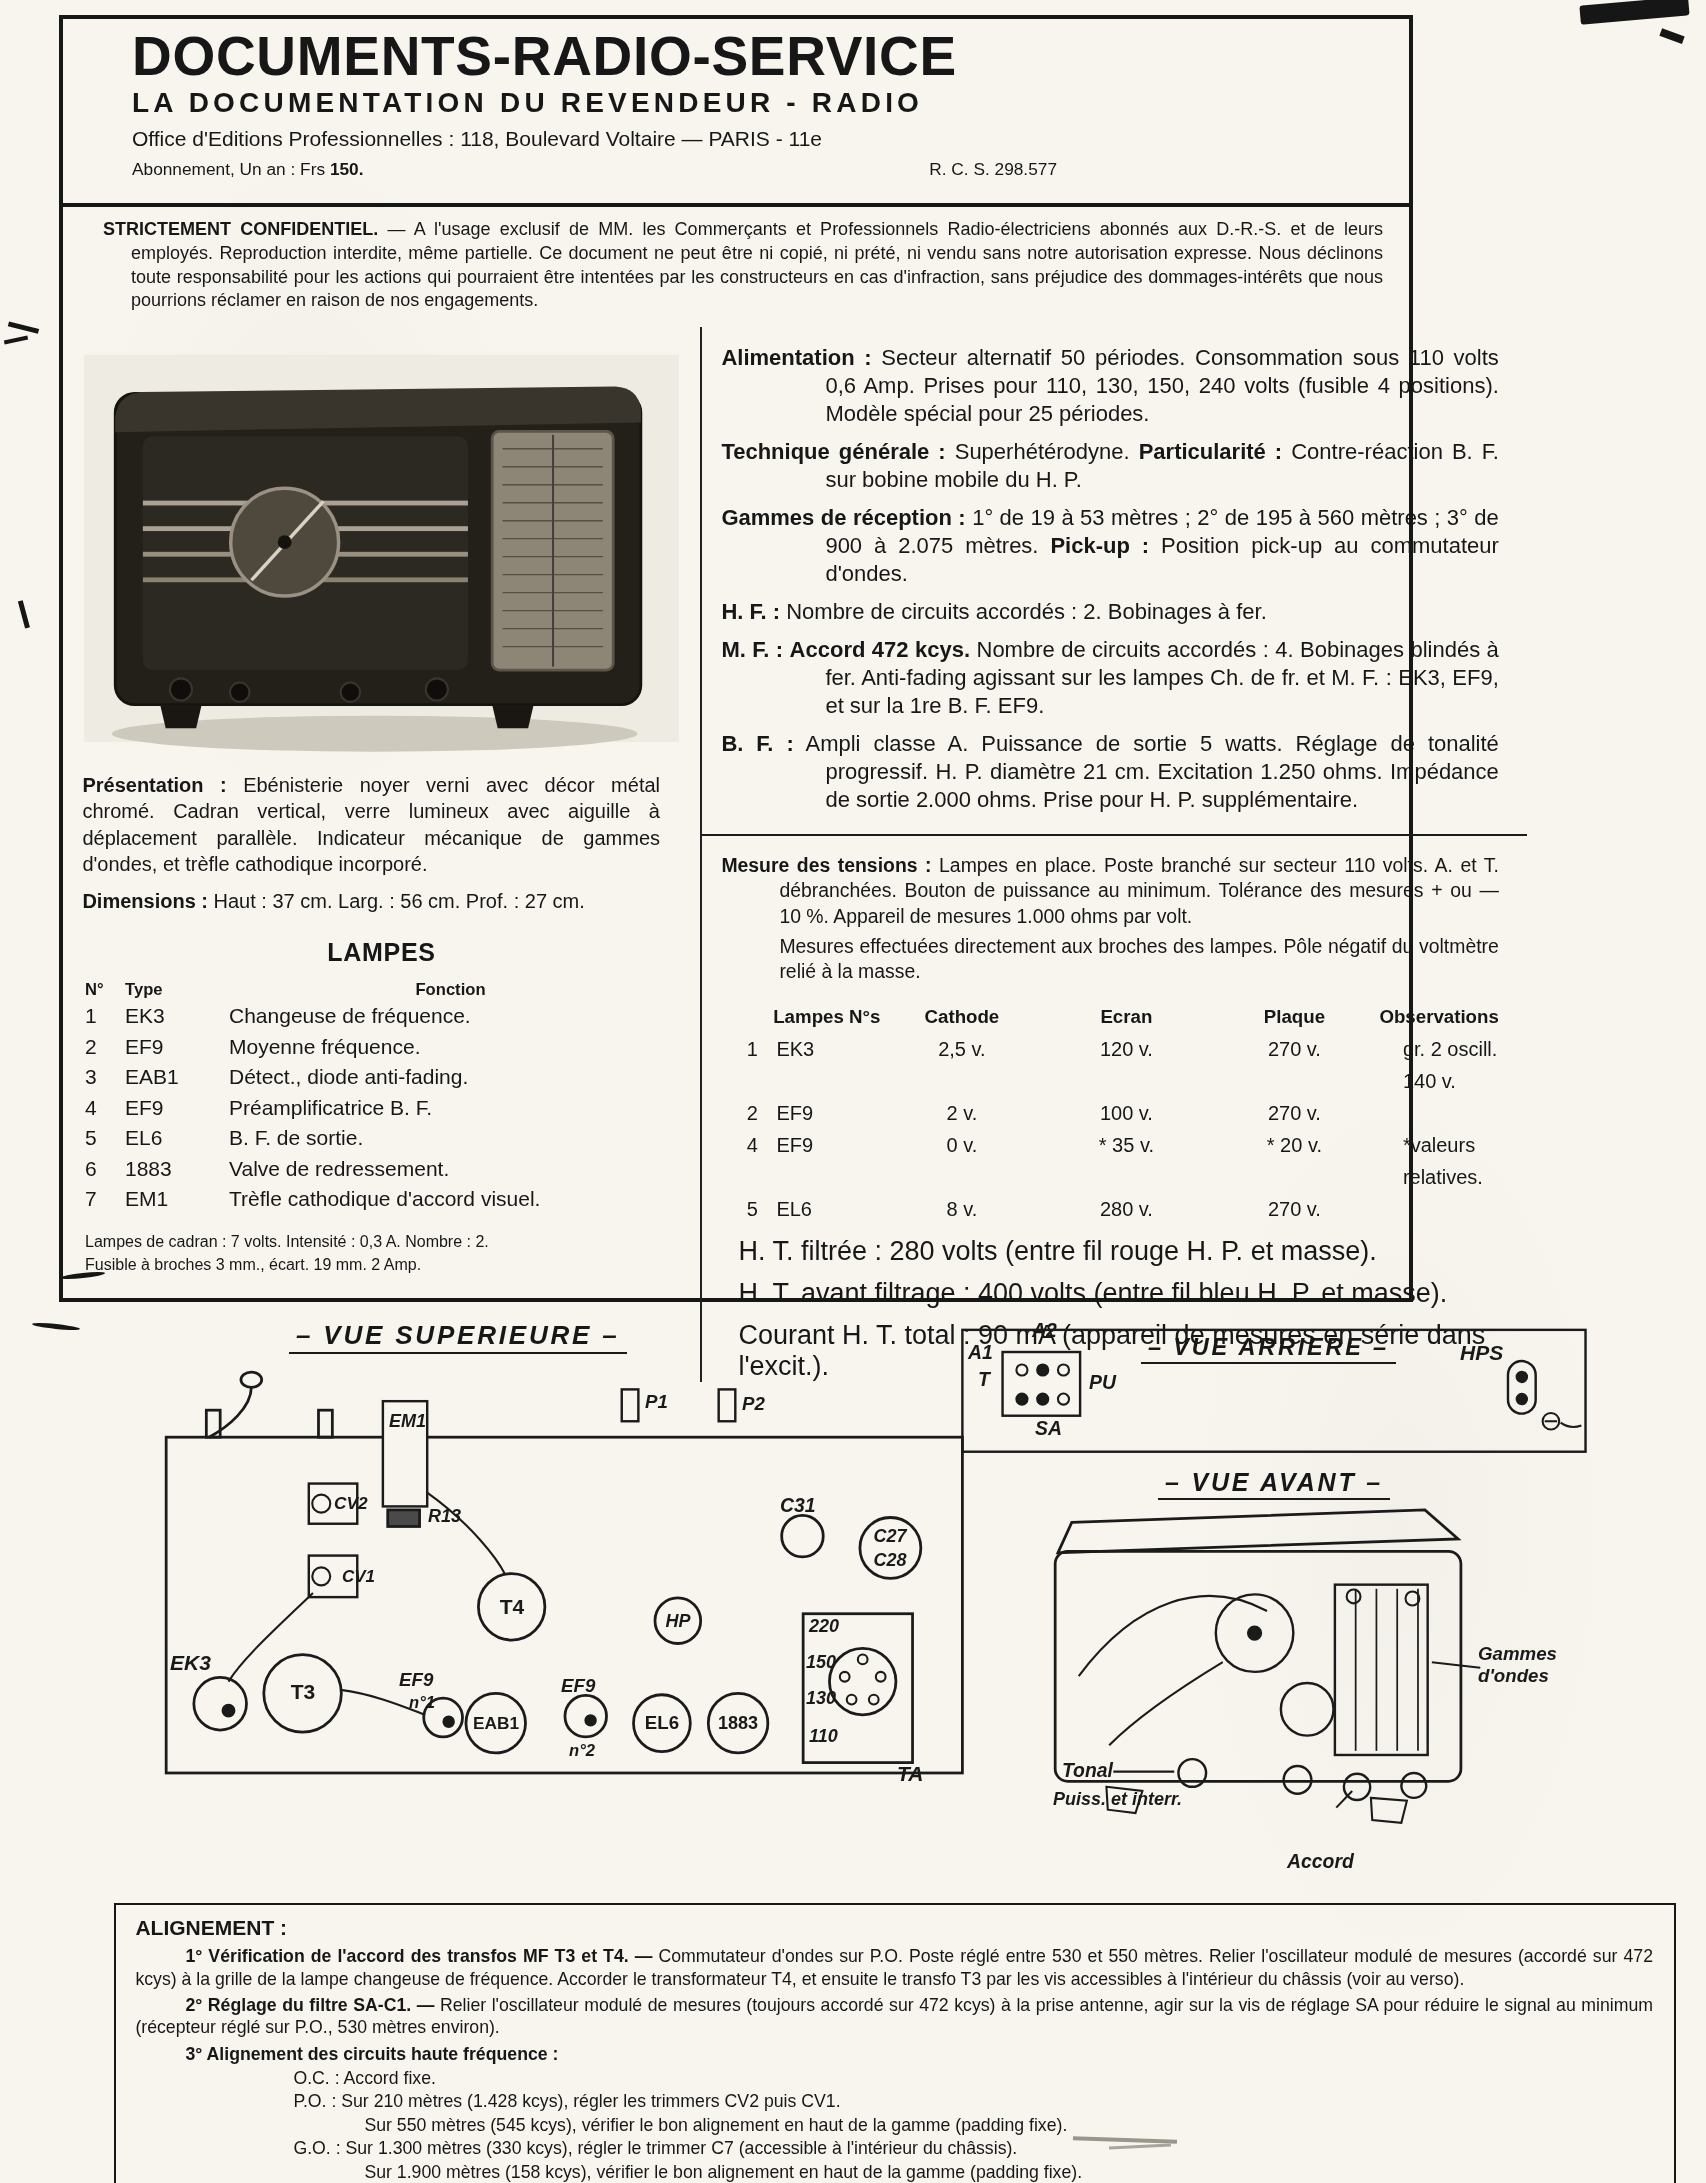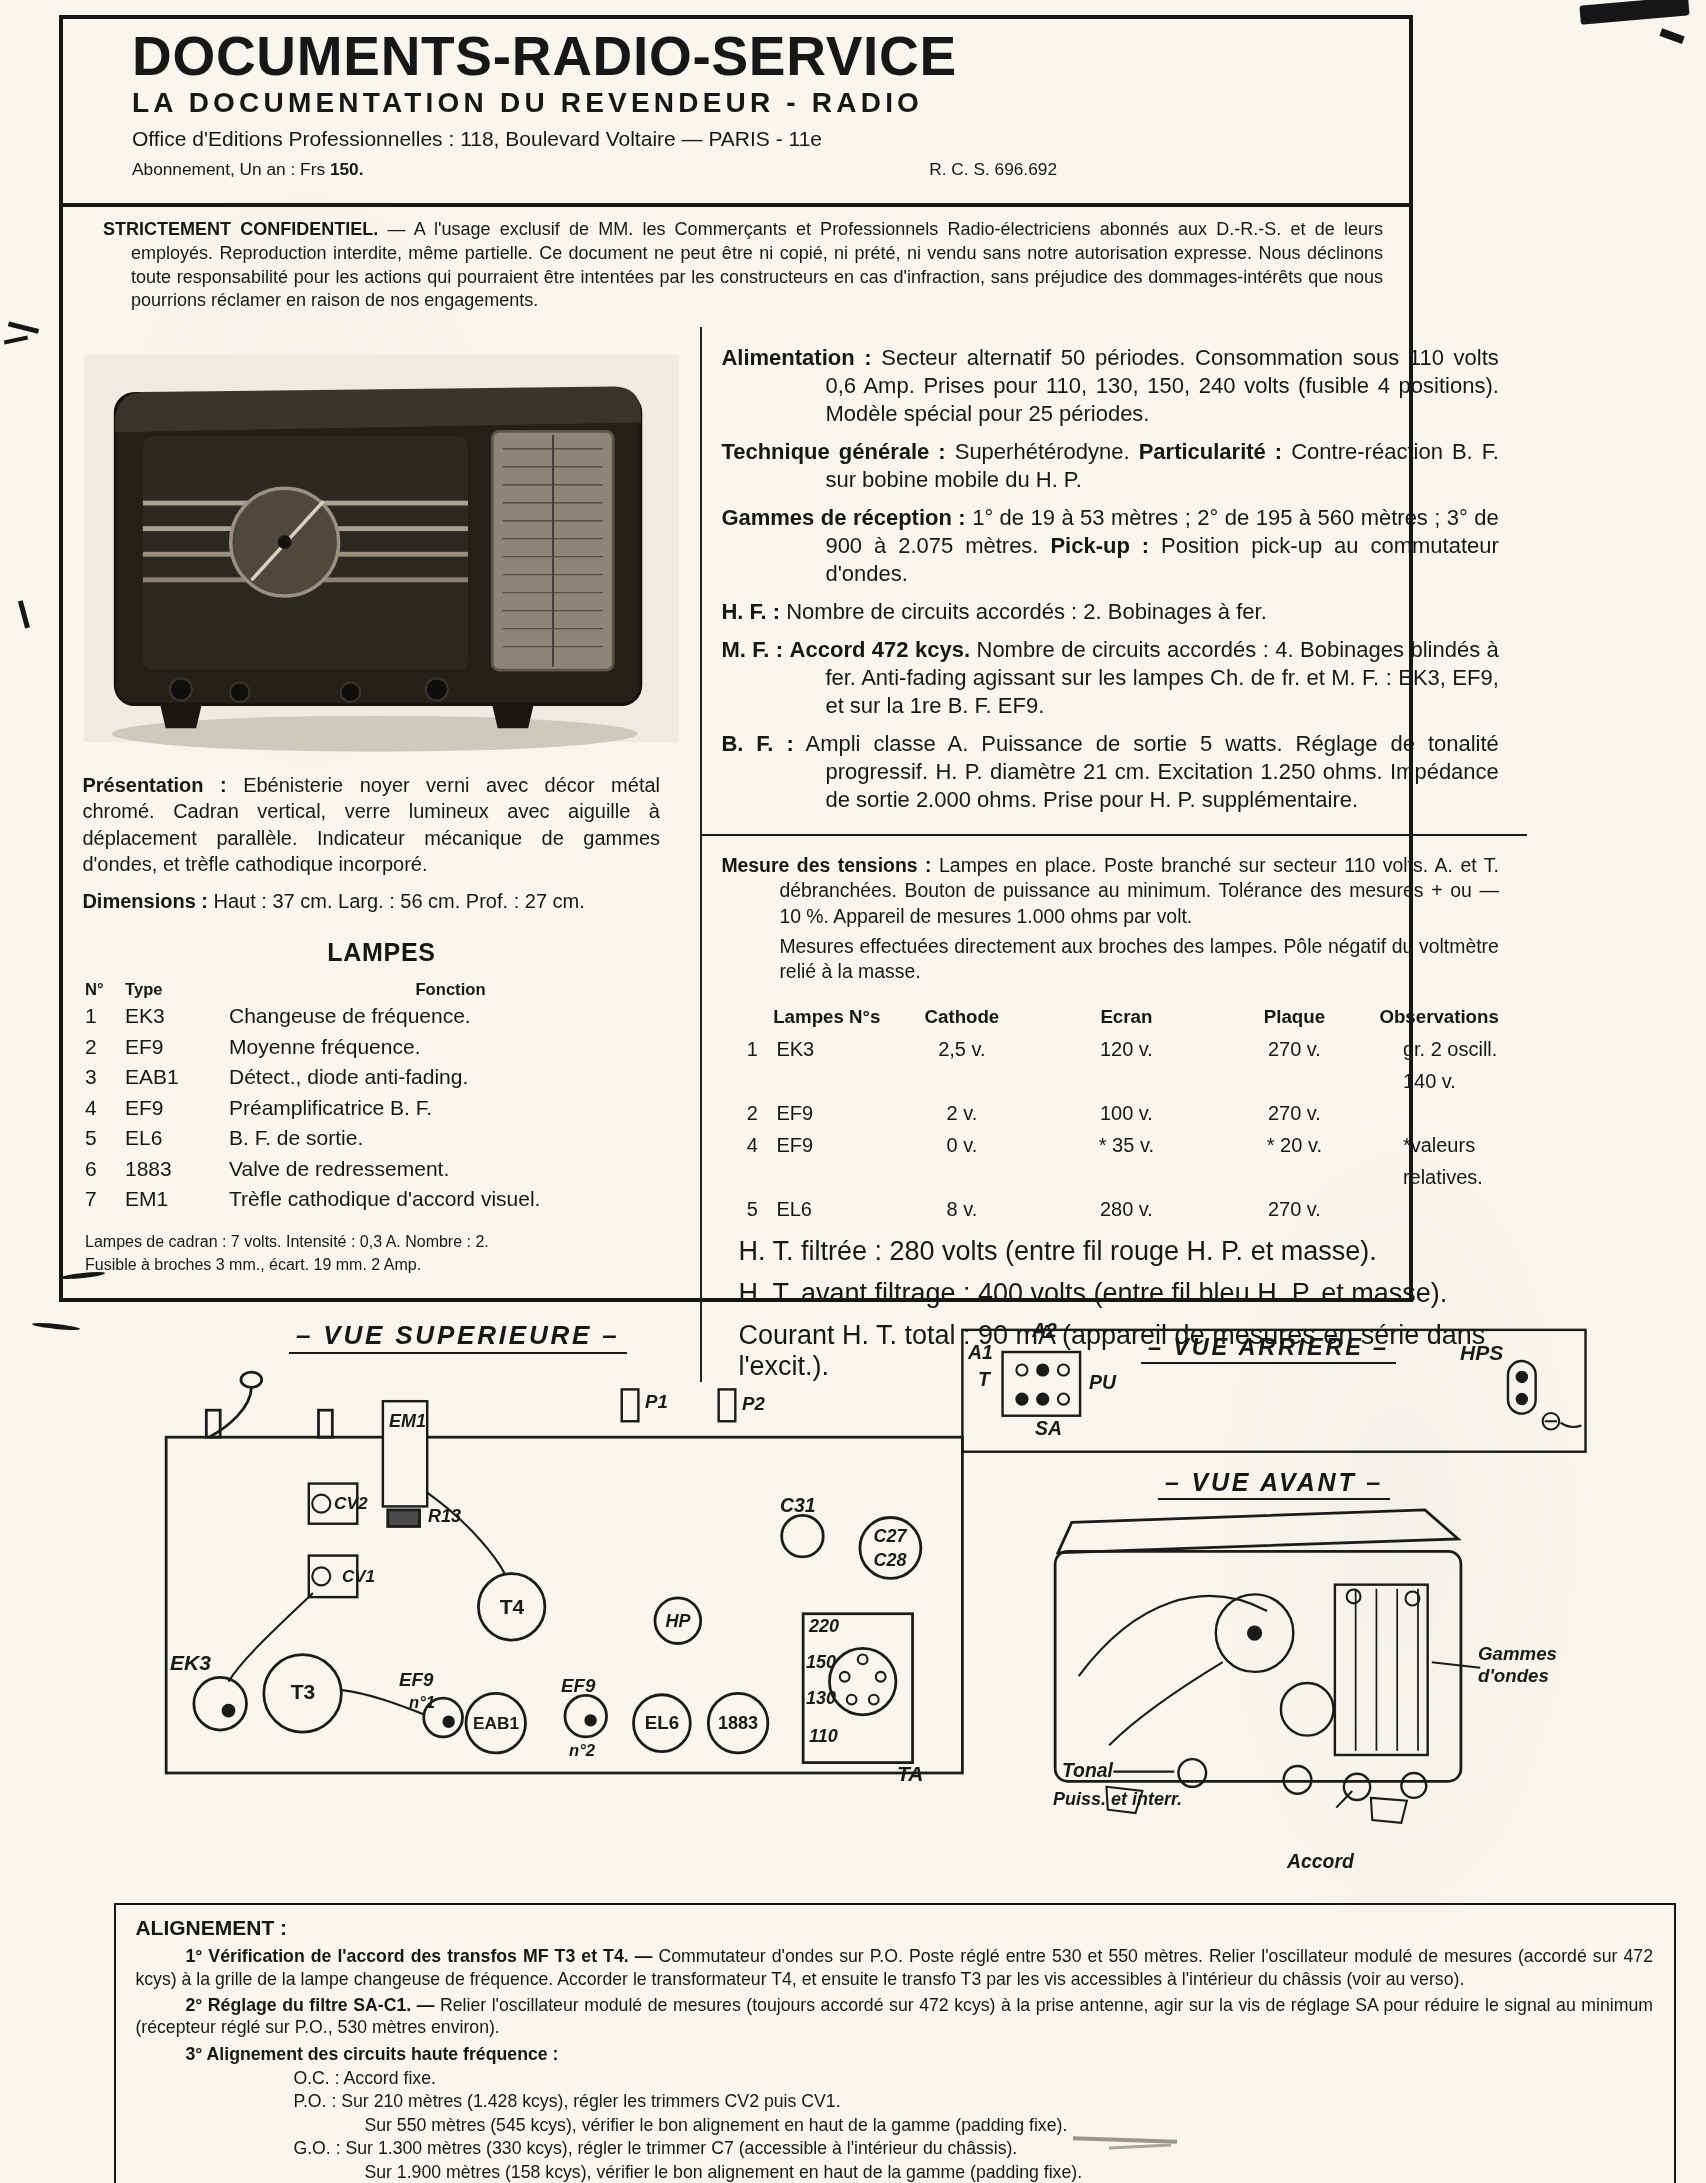--- a/index.html
+++ b/index.html
@@ -101,21 +101,21 @@
 
   <div class="frame">
 
     <div class="header">
       <div class="hleft">
         <div class="htitle">DOCUMENTS-RADIO-SERVICE</div>
         <div class="hsub">LA DOCUMENTATION DU REVENDEUR - RADIO</div>
         <div class="haddr">Office d'Editions Professionnelles : 118, Boulevard Voltaire — PARIS - 11e</div>
         <div class="hbot">
           <div><span>Abonnement, Un an : Frs </span><b>150.</b></div>
-          <div>R. C. S. 696.692</div>
+          <div>R. C. S. 298.577</div>
         </div>
       </div>
     </div>
 
     <div class="confid">
       <b>STRICTEMENT CONFIDENTIEL.</b>
       <span>— A l'usage exclusif de MM. les Commerçants et Professionnels Radio-électriciens abonnés aux D.-R.-S. et de leurs employés. Reproduction interdite, même partielle. Ce document ne peut être ni copié, ni prété, ni vendu sans notre autorisation expresse. Nous déclinons toute responsabilité pour les actions qui pourraient être intentées par les constructeurs en cas d'infraction, sans préjudice des dommages-intérêts que nous pourrions réclamer en raison de nos engagements.</span>
     </div>
 
     <div class="body">

